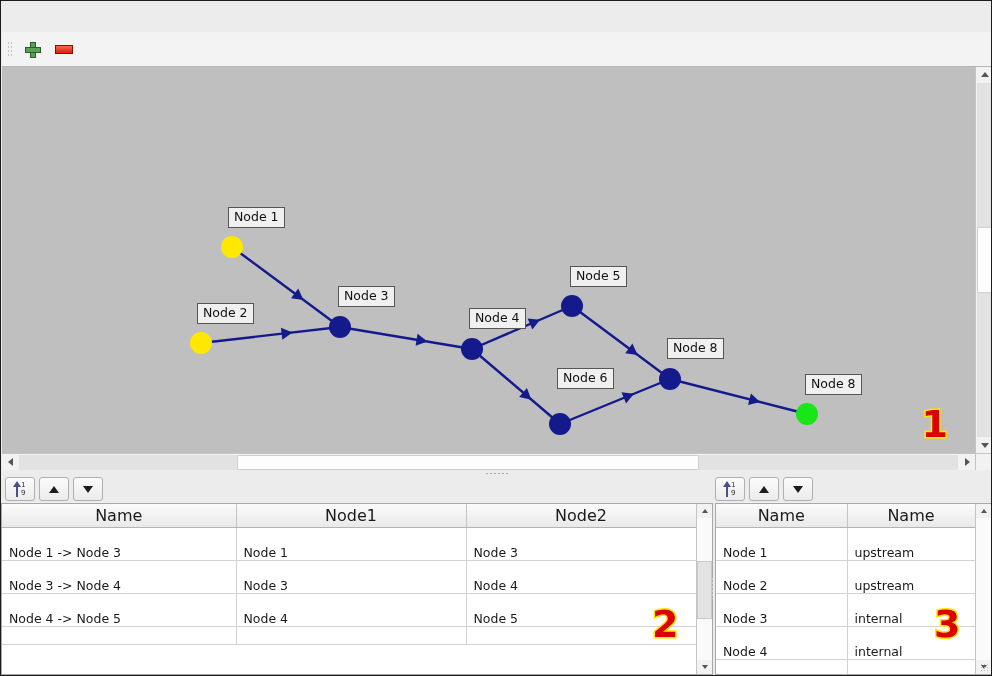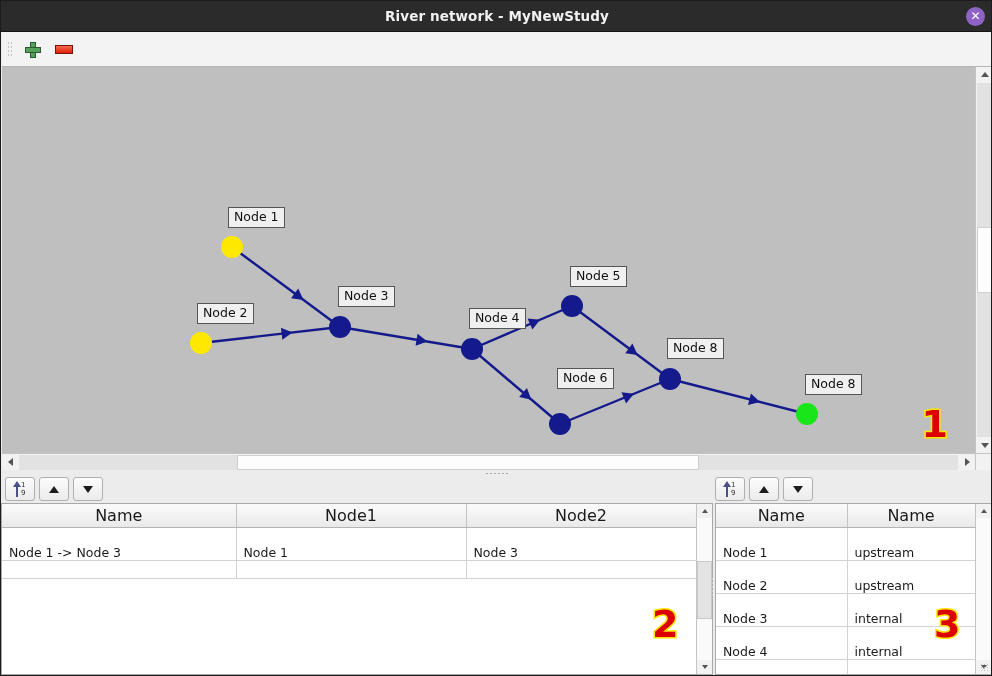--- a/index.html
+++ b/index.html
@@ -355,24 +355,20 @@
     width: 9px; height: 9px;
     background-image: radial-gradient(#bdbdbd 40%, transparent 45%);
     background-size: 3px 3px;
   }
 </style>
 </head>
 <body>
 
 <div id="app">
 
-  <div class="titlebar">
-    <div class="titlebar-text">River network - MyNewStudy</div>
-    <div class="close-btn">✕</div>
-  </div>
 
   <div class="toolbar">
     <div class="tb-grip"></div>
     <div class="tb-btn tb-add">
       <div class="icon-plus"></div>
     </div>
     <div class="tb-btn tb-del">
       <div class="icon-minus"></div>
     </div>
   </div>
@@ -499,20 +495,30 @@
               <th>Node1</th>
               <th>Node2</th>
             </tr>
           </thead>
         <tbody id="edges-body">
             <tr>
               <td>Node 1 -&gt; Node 3</td>
               <td>Node 1</td>
               <td>Node 3</td>
             </tr>
+            <tr>
+              <td>Node 3 -&gt; Node 4</td>
+              <td>Node 3</td>
+              <td>Node 4</td>
+            </tr>
+            <tr>
+              <td>Node 4 -&gt; Node 5</td>
+              <td>Node 4</td>
+              <td>Node 5</td>
+            </tr>
             <tr class="empty">
               <td></td>
               <td></td>
               <td></td>
             </tr>
           </tbody>
       </table>
       <div class="annot" style="left:650px; top:101px;">2</div>
       <div class="tbl-sb-v" style="right:0; height:170px;">
         <div class="sb-arrow" style="left:0;top:0;width:15px;height:14px;">

